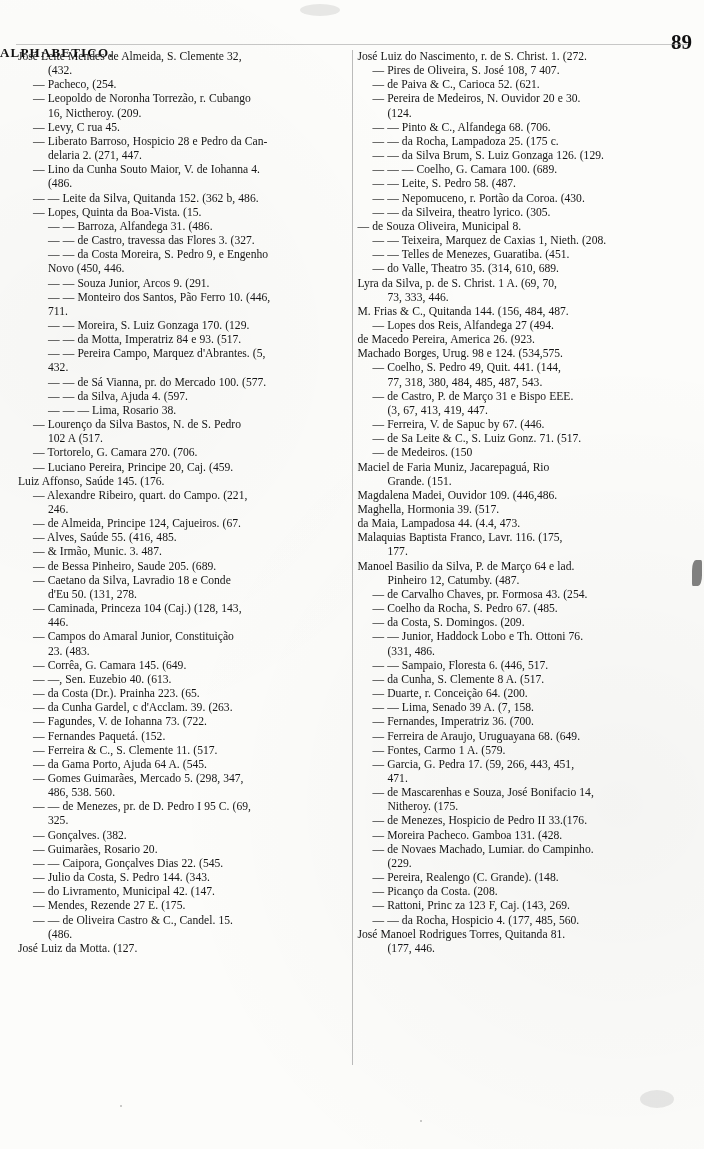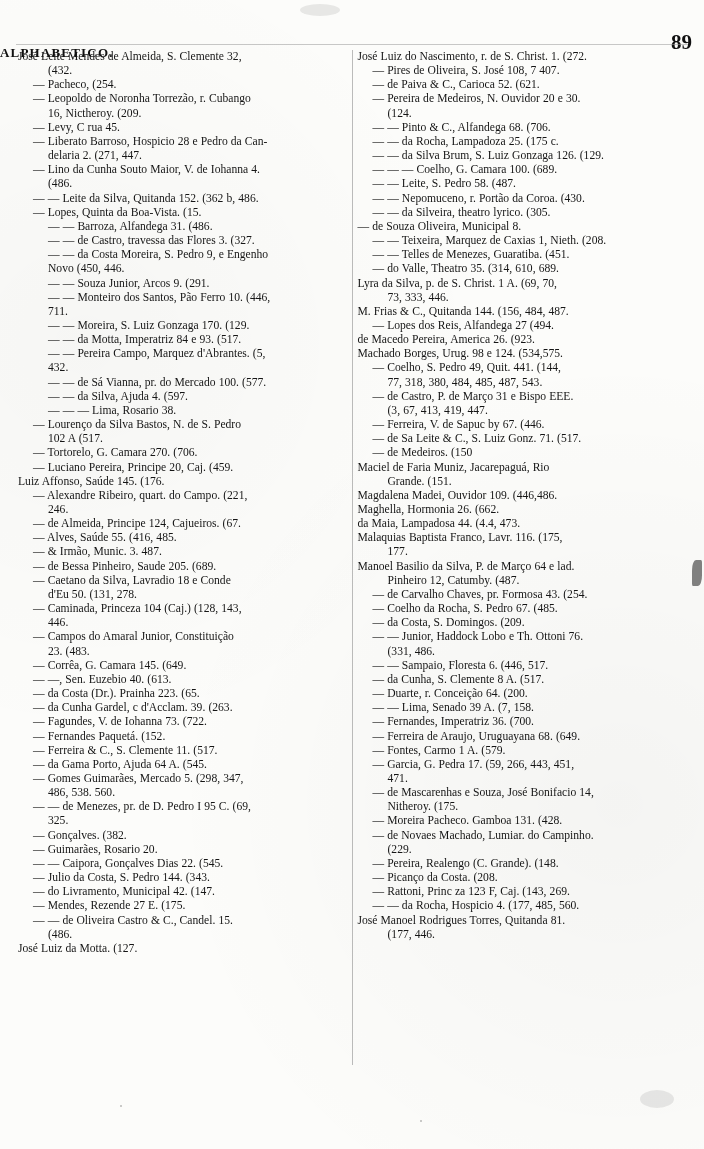--- a/index.html
+++ b/index.html
@@ -240,21 +240,21 @@
         <div class="entry sub">— Coelho,  S.  Pedro 49,  Quit. 441.  (144,</div>
         <div class="entry cont">77, 318, 380, 484, 485, 487, 543.</div>
         <div class="entry sub">— de Castro, P. de Março 31 e Bispo EEE.</div>
         <div class="entry cont">(3, 67, 413, 419, 447.</div>
         <div class="entry sub">— Ferreira, V. de Sapuc by 67. (446.</div>
         <div class="entry sub">— de Sa Leite &amp; C., S. Luiz Gonz. 71. (517.</div>
         <div class="entry sub">— de Medeiros. (150</div>
         <div class="entry head">Maciel  de Faria Muniz,  Jacarepaguá,  Rio</div>
         <div class="entry cont">Grande. (151.</div>
         <div class="entry head">Magdalena Madei, Ouvidor 109. (446,486.</div>
-        <div class="entry head">Maghella, Hormonia 26. (662.</div>
+        <div class="entry head">Maghella, Hormonia 39. (517.</div>
         <div class="entry head">da Maia, Lampadosa 44. (4.4, 473.</div>
         <div class="entry head">Malaquias Baptista Franco, Lavr. 116. (175,</div>
         <div class="entry cont">177.</div>
         <div class="entry head">Manoel Basilio da Silva, P. de Março 64 e lad.</div>
         <div class="entry cont">Pinheiro 12, Catumby. (487.</div>
         <div class="entry sub">— de Carvalho Chaves, pr. Formosa 43. (254.</div>
         <div class="entry sub">— Coelho da Rocha, S. Pedro 67. (485.</div>
         <div class="entry sub">— da Costa, S. Domingos. (209.</div>
         <div class="entry sub">— — Junior, Haddock Lobo e Th. Ottoni 76.</div>
         <div class="entry cont">(331, 486.</div>
@@ -262,20 +262,21 @@
         <div class="entry sub">— da Cunha, S. Clemente 8 A. (517.</div>
         <div class="entry sub">— Duarte, r. Conceição 64. (200.</div>
         <div class="entry sub">— — Lima, Senado 39 A. (7, 158.</div>
         <div class="entry sub">— Fernandes, Imperatriz 36. (700.</div>
         <div class="entry sub">— Ferreira de Araujo, Uruguayana 68. (649.</div>
         <div class="entry sub">— Fontes, Carmo 1 A. (579.</div>
         <div class="entry sub">— Garcia, G. Pedra 17. (59, 266, 443, 451,</div>
         <div class="entry cont">471.</div>
         <div class="entry sub">— de Mascarenhas e Souza, José Bonifacio 14,</div>
         <div class="entry cont">Nitheroy. (175.</div>
+        <div class="entry sub">— de Menezes, Hospicio de Pedro II 33.(176.</div>
         <div class="entry sub">— Moreira Pacheco. Gamboa 131. (428.</div>
         <div class="entry sub">— de Novaes Machado, Lumiar. do Campinho.</div>
         <div class="entry cont">(229.</div>
         <div class="entry sub">— Pereira, Realengo (C. Grande). (148.</div>
         <div class="entry sub">— Picanço da Costa. (208.</div>
         <div class="entry sub">— Rattoni, Princ za 123 F, Caj. (143, 269.</div>
         <div class="entry sub">— — da Rocha, Hospicio 4. (177, 485, 560.</div>
         <div class="entry head">José Manoel Rodrigues Torres,  Quitanda 81.</div>
         <div class="entry cont">(177, 446.</div>
       </div>

